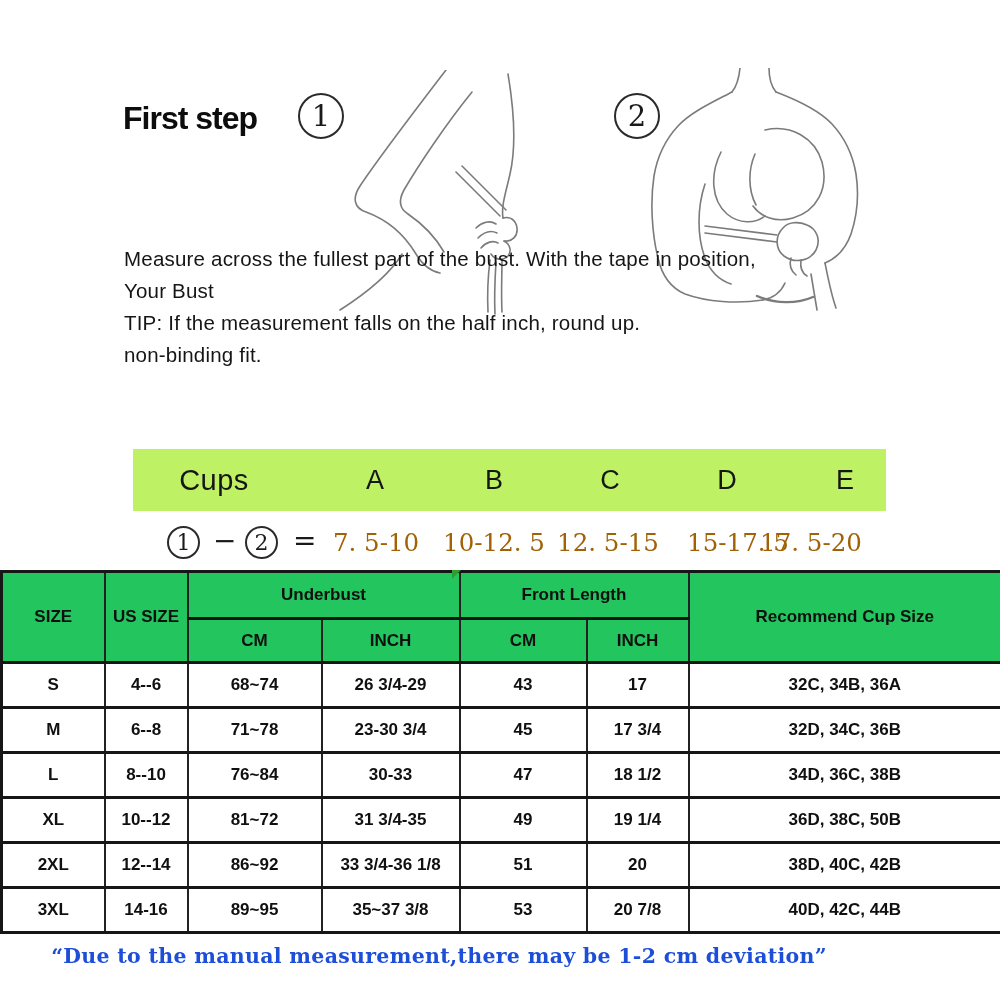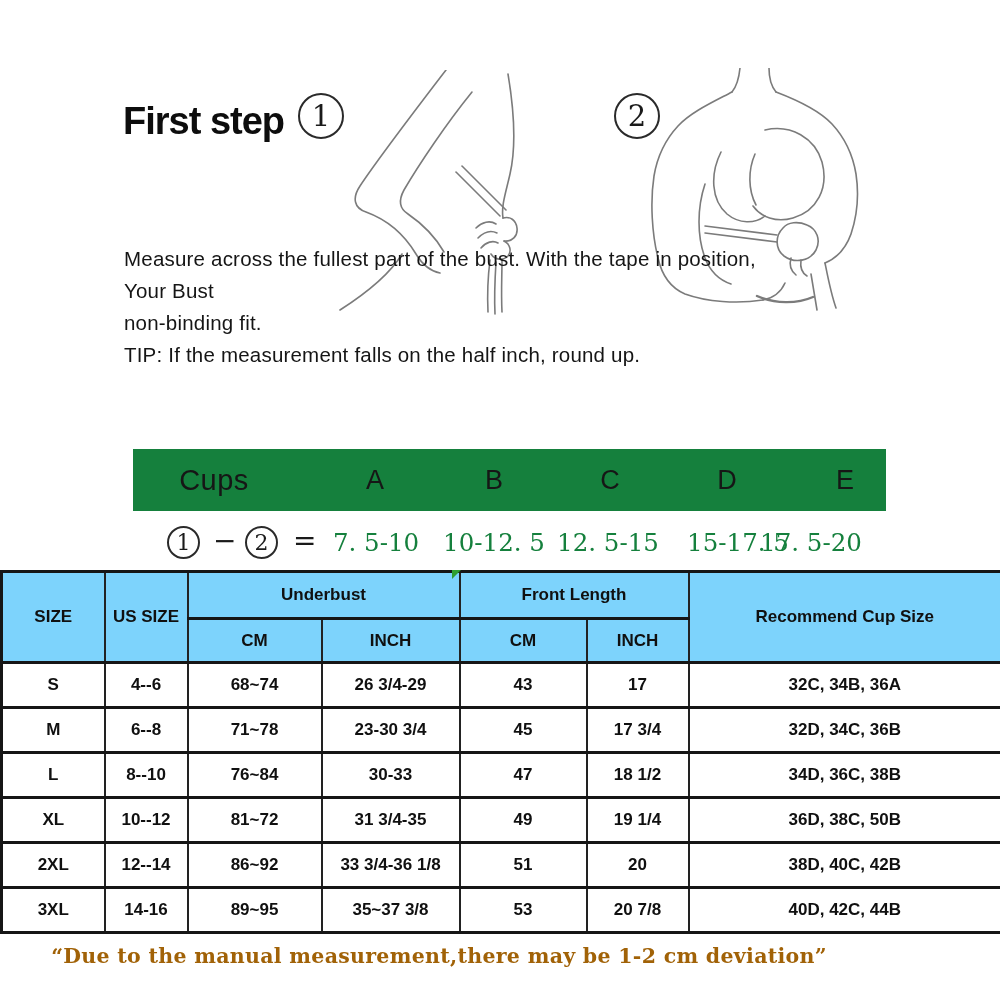--- a/index.html
+++ b/index.html
@@ -8,21 +8,21 @@
     width: 1000px; height: 1000px;
     position: relative;
     font-family: "Liberation Sans", sans-serif;
     color: #111;
     overflow: hidden;
   }
 
   
   .first-step {
     position: absolute; left: 123px; top: 100px;
-    font-size: 38px; font-weight: 600; letter-spacing: -1px; color: #0d0d0d;
+    font-size: 32px; font-weight: 600; letter-spacing: -1px; color: #0d0d0d;
   }
   .step-badge {
     position: absolute; width: 46px; height: 46px;
     border: 2px solid #2a2a2a; border-radius: 50%;
     display: flex; align-items: center; justify-content: center;
     font-family: "DejaVu Serif", serif; font-size: 29px; color: #1a1a1a;
     background: #fff;
   }
   .badge-1 { left: 298px; top: 93px; }
   .badge-2 { left: 614px; top: 93px; }
@@ -35,21 +35,21 @@
   
   .instructions {
     position: absolute; left: 124px; top: 243px;
     font-size: 20.5px; line-height: 32px; color: #151515;
     letter-spacing: 0.2px;
   }
 
   
   .cups-band {
     position: absolute; left: 133px; top: 449px; width: 753px; height: 62px;
-    background: #15803d;
+    background: #bef264;
   }
   .cups-band .cups-label {
     position: absolute; left: 81px; top: 50%;
     transform: translate(-50%,-50%);
     font-size: 29px; font-weight: 400; color: #161616; letter-spacing: 0.5px;
   }
   .cups-band .cup-letter {
     position: absolute; top: 50%; transform: translate(-50%,-50%);
     font-size: 27px; font-weight: 400; color: #161616;
   }
@@ -65,59 +65,59 @@
     font-family: "DejaVu Serif", serif; font-size: 22px; color: #1a1a1a;
   }
   .mb-1 { left: 167px; } .mb-2 { left: 245px; }
   .formula .op {
     position: absolute; top: 4px; font-family: "DejaVu Serif", serif;
     font-size: 28px; color: #1a1a1a;
   }
   .op-minus { left: 213px; } .op-equals { left: 293px; }
   .formula .range {
     position: absolute; top: 8px; transform: translateX(-50%);
-    font-family: "DejaVu Serif", serif; font-size: 24.5px; color: #15803d;
+    font-family: "DejaVu Serif", serif; font-size: 24.5px; color: #a16207;
     white-space: nowrap;
   }
   .r-0 { left: 376px; } .r-1 { left: 494px; } .r-2 { left: 608px; }
   .r-3 { left: 738px; } .r-4 { left: 811px; }
 
   
   .size-table {
     position: absolute; left: 0; top: 570px; width: 1000px;
     border-collapse: collapse; table-layout: fixed;
     border: 3px solid #161616;
   }
   .size-table th, .size-table td {
     border-left: 2px solid #222; border-right: 2px solid #222;
     border-top: 3px solid #161616; border-bottom: 3px solid #161616;
     text-align: center; vertical-align: middle;
     font-size: 17px; font-weight: bold; color: #101010;
     padding: 0; white-space: nowrap;
   }
-  .size-table th { background: #7dd3fc; }
+  .size-table th { background: #22c55e; }
   .size-table td { background: #ffffff; }
   .size-table .hr1 th { height: 47px; }
   .size-table .hr2 th { height: 44px; }
   .size-table td { height: 45px; }
   .size-table .sub-divider { border-top-width: 2px; }
 
   .green-marker {
     position: absolute; left: 452px; top: 570px;
     width: 0; height: 0;
     border-top: 9px solid #2f9e2f;
     border-right: 9px solid transparent;
   }
 
   
   .footer-note {
     position: absolute; left: 0; top: 944px; width: 878px;
     text-align: center;
     font-family: "DejaVu Serif", serif; font-weight: bold;
-    font-size: 20.5px; color: #a16207; letter-spacing: 0.3px;
+    font-size: 20.5px; color: #1d4ed8; letter-spacing: 0.3px;
   }
 
   .lineart { fill: none; stroke: #7b7b7b; stroke-width: 1.6px; stroke-linecap: round; }
 </style>
 </head>
 <body>
 
 <div class="first-step">First step</div>
 <div class="step-badge badge-1">
   <span>1</span>
@@ -163,22 +163,22 @@
     <path d="M 118,232 C 128,230 136,224 140,215"></path>
     <path d="M 180,195 C 183,210 186,226 191,240"></path>
     <path d="M 166,206 C 168,218 170,230 172,242"></path>
     <path d="M 112,228 C 130,236 152,236 168,229" stroke-width="2.4"></path>
   </g>
 </svg>
 
 <div class="instructions">
   <div>Measure across the fullest part of the bust. With the tape in position,</div>
   <div>Your Bust</div>
+  <div>TIP: If the measurement falls on the half inch, round up.</div>
   <div>non-binding fit.</div>
-  <div>TIP: If the measurement falls on the half inch, round up.</div>
 </div>
 
 <div class="cups-band">
   <span class="cups-label">Cups</span>
   <span class="cup-letter cl-0">A</span>
   <span class="cup-letter cl-1">B</span>
   <span class="cup-letter cl-2">C</span>
   <span class="cup-letter cl-3">D</span>
   <span class="cup-letter cl-4">E</span>
 </div>

